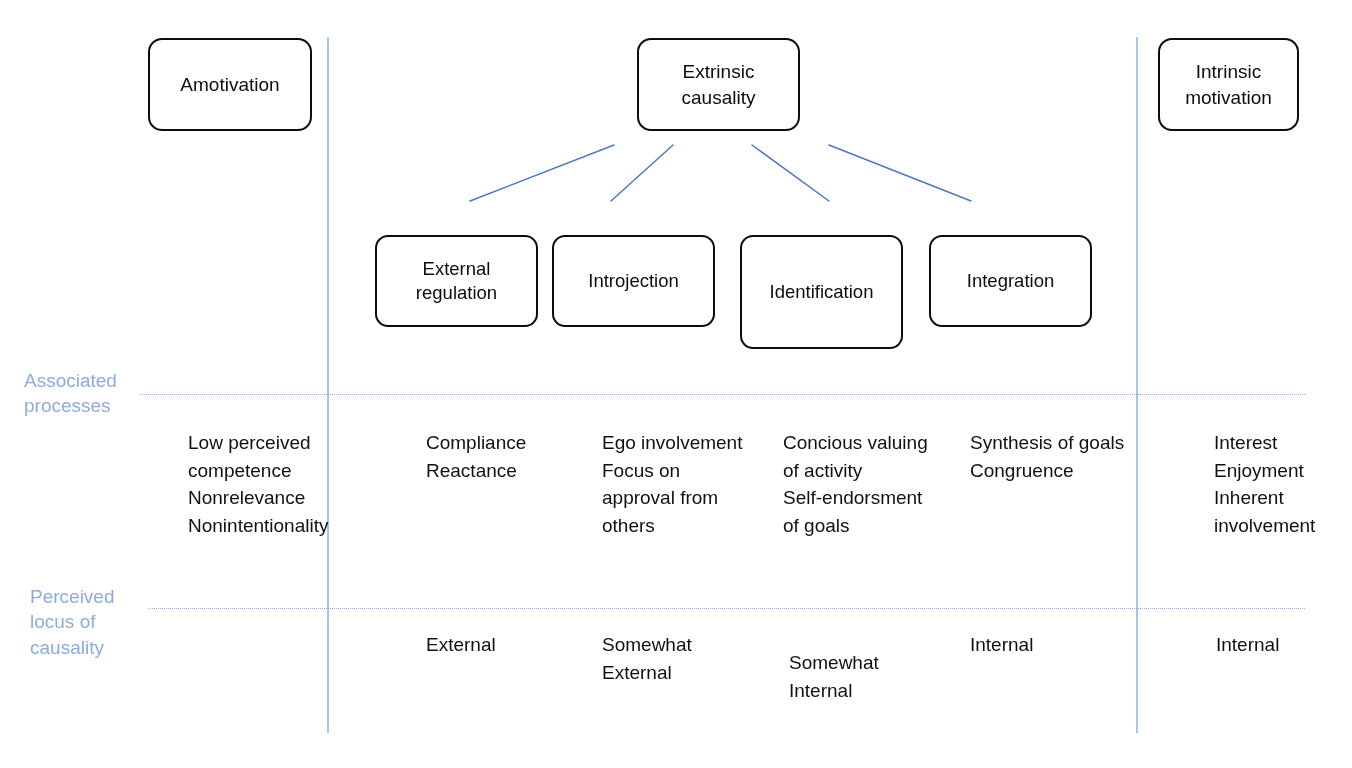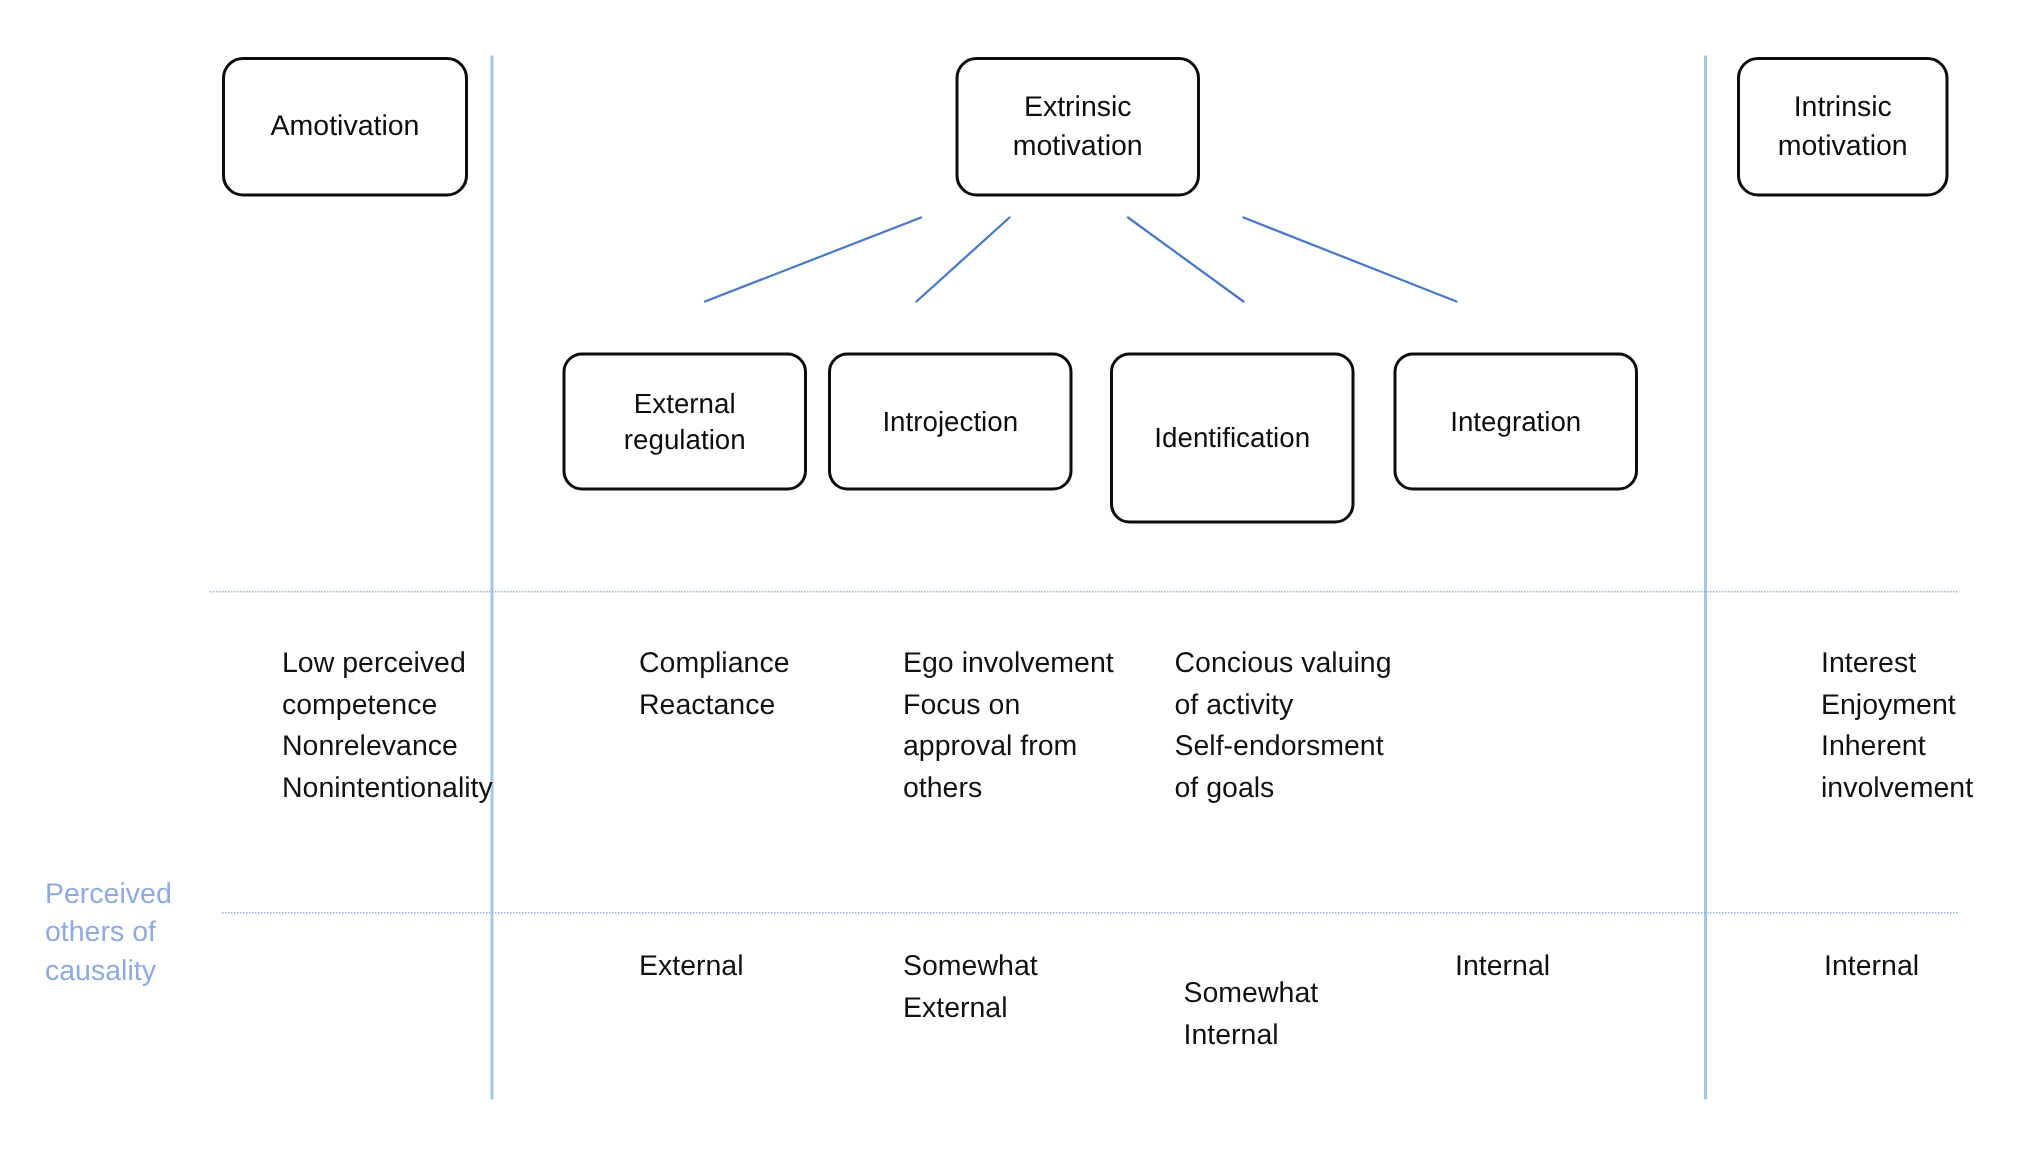--- a/index.html
+++ b/index.html
@@ -103,57 +103,61 @@
       <line x1="470" y1="201" x2="614" y2="145"></line>
       <line x1="611" y1="201" x2="673" y2="145"></line>
       <line x1="752" y1="145" x2="829" y2="201"></line>
       <line x1="829" y1="145" x2="971" y2="201"></line>
     </g>
   </svg>
 
   <div class="node" style="left:148px; top:38px; width:164px; height:93px;">Amotivation</div>
 
   <div class="node" style="left:637px; top:38px; width:163px; height:93px;">Extrinsic
-motivation</div>
+causality</div>
 
   <div class="node" style="left:1158px; top:38px; width:141px; height:93px;">Intrinsic
 motivation</div>
 
   <div class="node small" style="left:375px; top:235px; width:163px; height:92px;">External
 regulation</div>
 
   <div class="node small" style="left:552px; top:235px; width:163px; height:92px;">Introjection</div>
 
   <div class="node small" style="left:740px; top:235px; width:163px; height:114px;">Identification</div>
 
   <div class="node small" style="left:929px; top:235px; width:163px; height:92px;">Integration</div>
 
+  <div class="rowlabel" style="left:24px; top:368px; width:115px;">Associated
+processes</div>
 
   <div class="rowlabel" style="left:30px; top:584px; width:115px;">Perceived
-others of
+locus of
 causality</div>
 
   <div class="cell" style="left:140px; top:429px; width:190px;">Low perceived
 competence
 Nonrelevance
 Nonintentionality</div>
 
   <div class="cell" style="left:378px; top:429px; width:170px;">Compliance
 Reactance</div>
 
   <div class="cell" style="left:554px; top:429px; width:175px;">Ego involvement
 Focus on
 approval from
 others</div>
 
   <div class="cell" style="left:735px; top:429px; width:186px;">Concious valuing
 of activity
 Self-endorsment
 of goals</div>
 
+  <div class="cell" style="left:922px; top:429px; width:200px;">Synthesis of goals
+Congruence</div>
 
   <div class="cell" style="left:1166px; top:429px; width:180px;">Interest
 Enjoyment
 Inherent
 involvement</div>
 
   <div class="cell" style="left:378px; top:631px; width:170px;">External</div>
 
   <div class="cell" style="left:554px; top:631px; width:175px;">Somewhat
 External</div>

